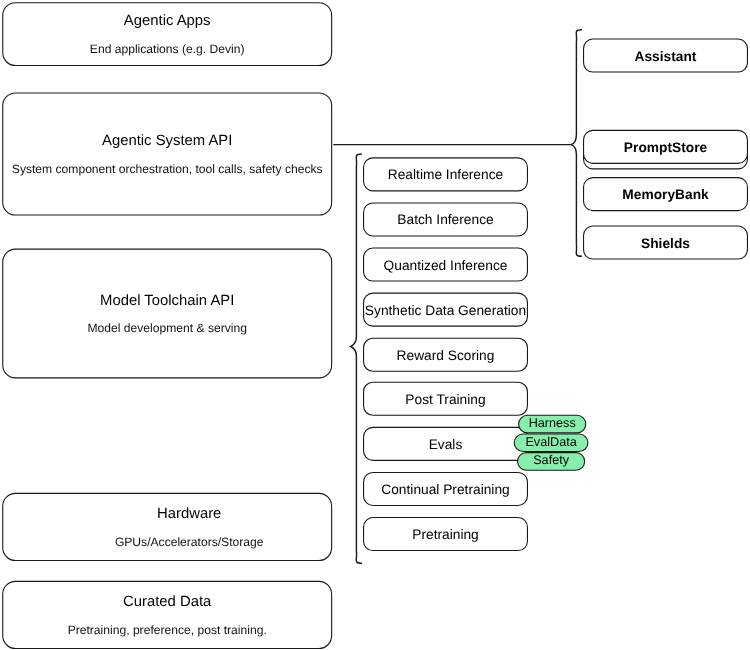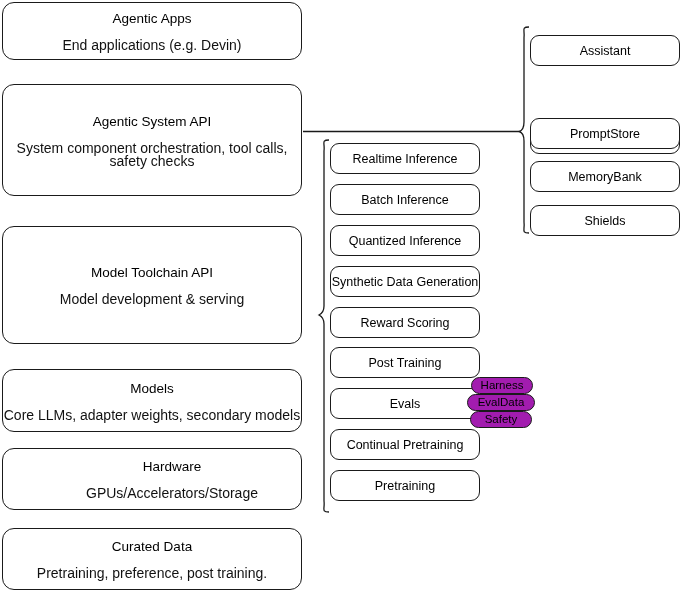--- a/index.html
+++ b/index.html
@@ -37,45 +37,46 @@
     border-radius: 12px;
     left: 2px;
     width: 300px;
   }
   .layer .title {
     font-size: 13.5px;
     line-height: 17px;
     color: #000;
   }
   .layer .subtitle {
-    font-size: 14px;
+    font-size: 11px;
     line-height: 13px;
     margin-top: 12px;
     color: #111;
   }
   
   .pillbox {
     border-radius: 9px;
     height: 31px;
     font-size: 12.5px;
   }
   .mid {
     left: 330px;
     width: 150px;
   }
   .right {
     left: 530px;
     width: 150px;
+    font-weight: bold;
   }
   
   .tag {
     position: absolute;
     box-sizing: border-box;
     border: 1.3px solid #1a1a1a;
-    background: #a21caf;
+    background: #86efac;
     border-radius: 12px;
     height: 17px;
     display: flex;
     align-items: center;
     justify-content: center;
     font-size: 11.5px;
     line-height: 1;
   }
   svg.edges {
     position: absolute;
@@ -124,24 +125,20 @@
   <div class="node layer" style="top:84px; height:112px;">
     <div class="title">Agentic System API</div>
     <div class="subtitle">System component orchestration, tool calls, safety checks</div>
   </div>
 
   <div class="node layer" style="top:226px; height:118px;">
     <div class="title">Model Toolchain API</div>
     <div class="subtitle">Model development &amp; serving</div>
   </div>
 
-  <div class="node layer" style="top:369px; height:63px;">
-    <div class="title">Models</div>
-    <div class="subtitle">Core LLMs, adapter weights, secondary models</div>
-  </div>
 
   <div class="node layer" style="top:448px; height:62px;padding-left:40px;">
     <div class="title">Hardware</div>
     <div class="subtitle">GPUs/Accelerators/Storage</div>
   </div>
 
   <div class="node layer" style="top:528px; height:62px;">
     <div class="title">Curated Data</div>
     <div class="subtitle">Pretraining, preference, post training.</div>
   </div>

